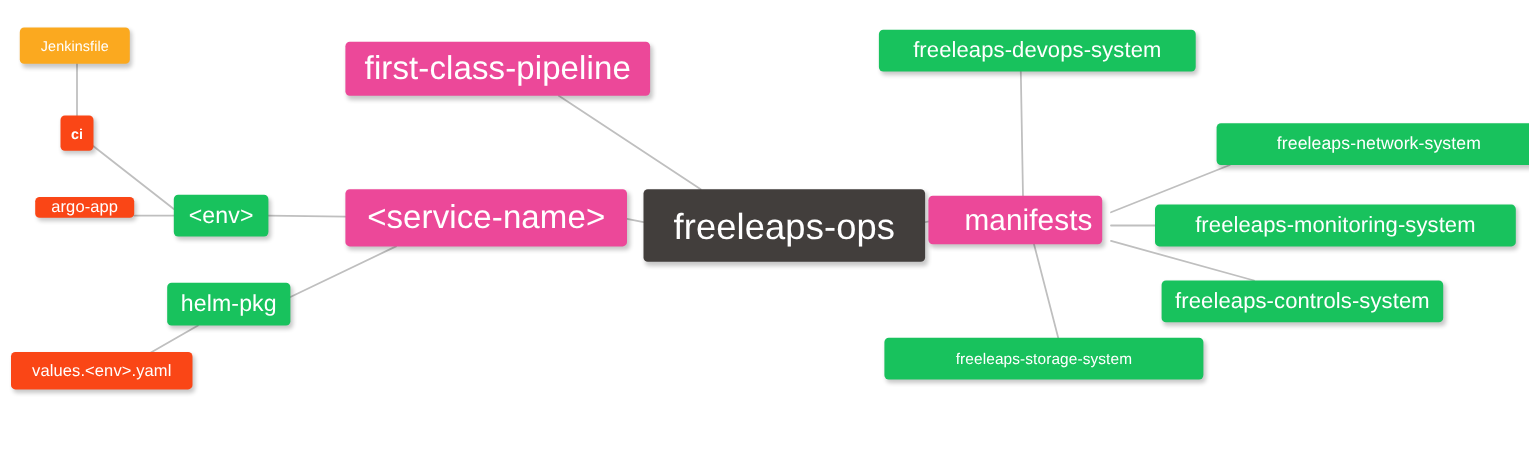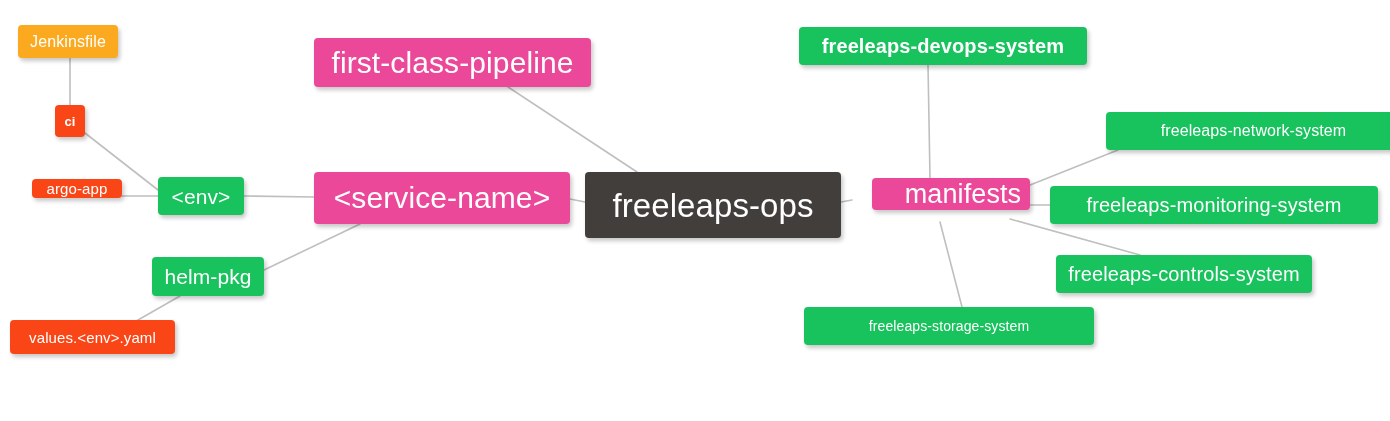--- a/index.html
+++ b/index.html
@@ -62,29 +62,29 @@
       <line x1="570" y1="199" x2="585" y2="202" stroke="#bfbfbf" stroke-width="1.6" stroke-linecap="round"></line>
       <line x1="508" y1="87" x2="637" y2="172" stroke="#bfbfbf" stroke-width="1.6" stroke-linecap="round"></line>
       <line x1="841" y1="202" x2="852" y2="200" stroke="#bfbfbf" stroke-width="1.6" stroke-linecap="round"></line>
       <line x1="930" y1="178" x2="928" y2="65" stroke="#bfbfbf" stroke-width="1.6" stroke-linecap="round"></line>
       <line x1="1010" y1="193" x2="1118" y2="150" stroke="#bfbfbf" stroke-width="1.6" stroke-linecap="round"></line>
       <line x1="1010" y1="205" x2="1050" y2="205" stroke="#bfbfbf" stroke-width="1.6" stroke-linecap="round"></line>
       <line x1="1010" y1="219" x2="1140" y2="255" stroke="#bfbfbf" stroke-width="1.6" stroke-linecap="round"></line>
       <line x1="940" y1="222" x2="962" y2="307" stroke="#bfbfbf" stroke-width="1.6" stroke-linecap="round"></line>
     </svg>
   <div id="node-layer">
-      <div class="node n-orange" style="left: 18px; top: 25px; width: 100px; height: 33px; font-size: 16px;">Jenkinsfile</div>
+      <div class="node n-orange" style="left: 18px; top: 25px; width: 100px; height: 33px; font-size: 13px;">Jenkinsfile</div>
       <div class="node n-red" style="left: 55px; top: 105px; width: 30px; height: 32px; font-size: 13px; font-weight: bold;">ci</div>
       <div class="node n-red" style="left: 32px; top: 179px; width: 90px; height: 19px; font-size: 15px;">argo-app</div>
       <div class="node n-green" style="left: 158px; top: 177px; width: 86px; height: 38px; font-size: 21px;">&lt;env&gt;</div>
       <div class="node n-green" style="left: 152px; top: 257px; width: 112px; height: 39px; font-size: 21px;">helm-pkg</div>
       <div class="node n-red" style="left: 10px; top: 320px; width: 165px; height: 34px; font-size: 15px;">values.&lt;env&gt;.yaml</div>
       <div class="node n-blue" style="left: 314px; top: 38px; width: 277px; height: 49px; font-size: 30px;">first-class-pipeline</div>
       <div class="node n-blue" style="left: 314px; top: 172px; width: 256px; height: 52px; font-size: 30px;">&lt;service-name&gt;</div>
       <div class="node n-root" style="left: 585px; top: 172px; width: 256px; height: 66px; font-size: 33px;">freeleaps-ops</div>
-      <div class="node n-blue" style="left: 872px; top: 178px; width: 158px; height: 32px; font-size: 27px; padding-left: 24px;">manifests</div>
-      <div class="node n-green" style="left: 799px; top: 27px; width: 288px; height: 38px; font-size: 20px; font-weight: bold;">freeleaps-devops-system</div>
+      <div class="node n-blue" style="left: 844px; top: 178px; width: 158px; height: 44px; font-size: 27px; padding-left: 24px;">manifests</div>
+      <div class="node n-green" style="left: 799px; top: 27px; width: 288px; height: 38px; font-size: 20px;">freeleaps-devops-system</div>
       <div class="node n-green" style="left: 1106px; top: 112px; width: 295px; height: 38px; font-size: 16px;">freeleaps-network-system</div>
       <div class="node n-green" style="left: 1050px; top: 186px; width: 328px; height: 38px; font-size: 20px;">freeleaps-monitoring-system</div>
       <div class="node n-green" style="left: 1056px; top: 255px; width: 256px; height: 38px; font-size: 20px;">freeleaps-controls-system</div>
       <div class="node n-green" style="left: 804px; top: 307px; width: 290px; height: 38px; font-size: 14px;">freeleaps-storage-system</div>
     </div>
 </div>
 
 </body></html>

